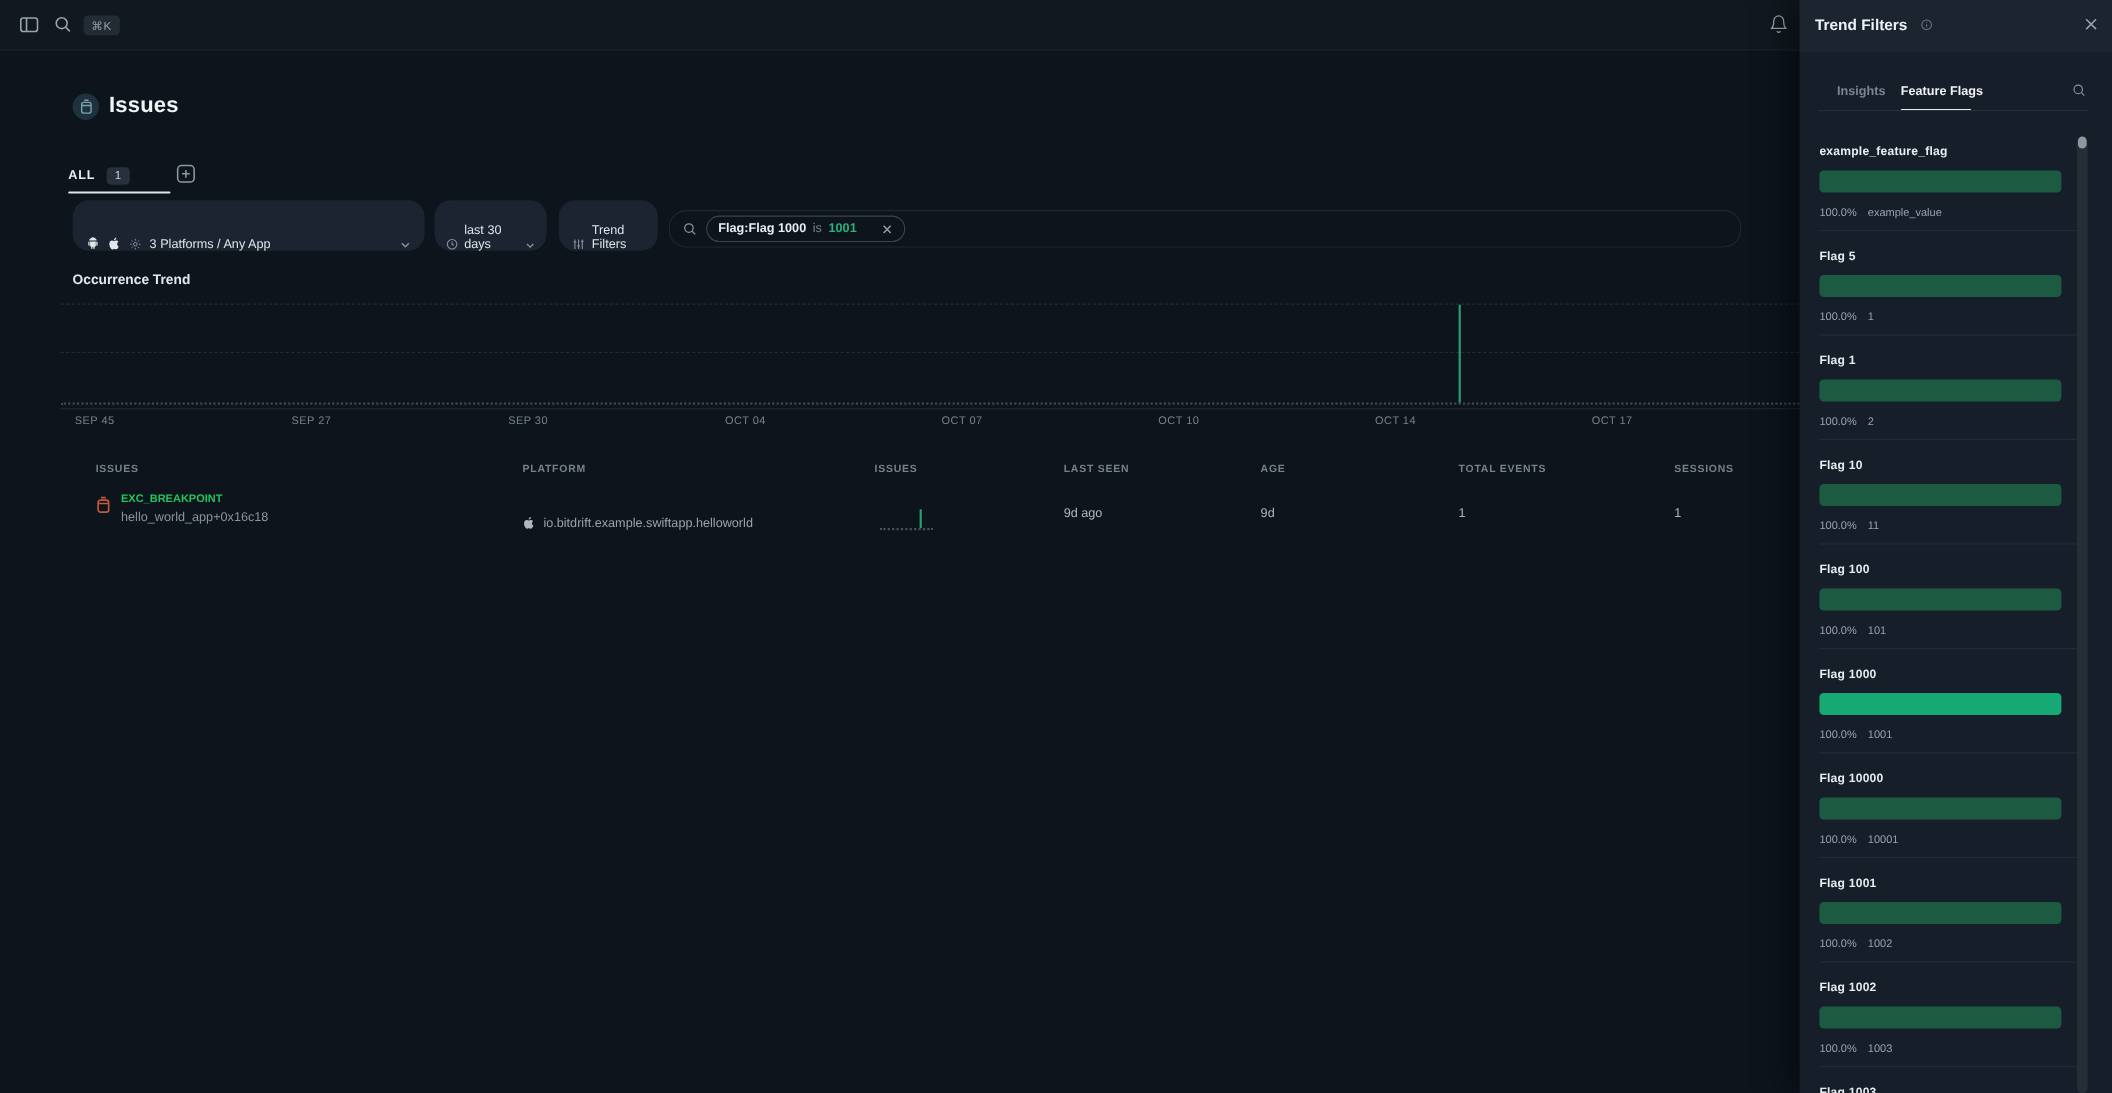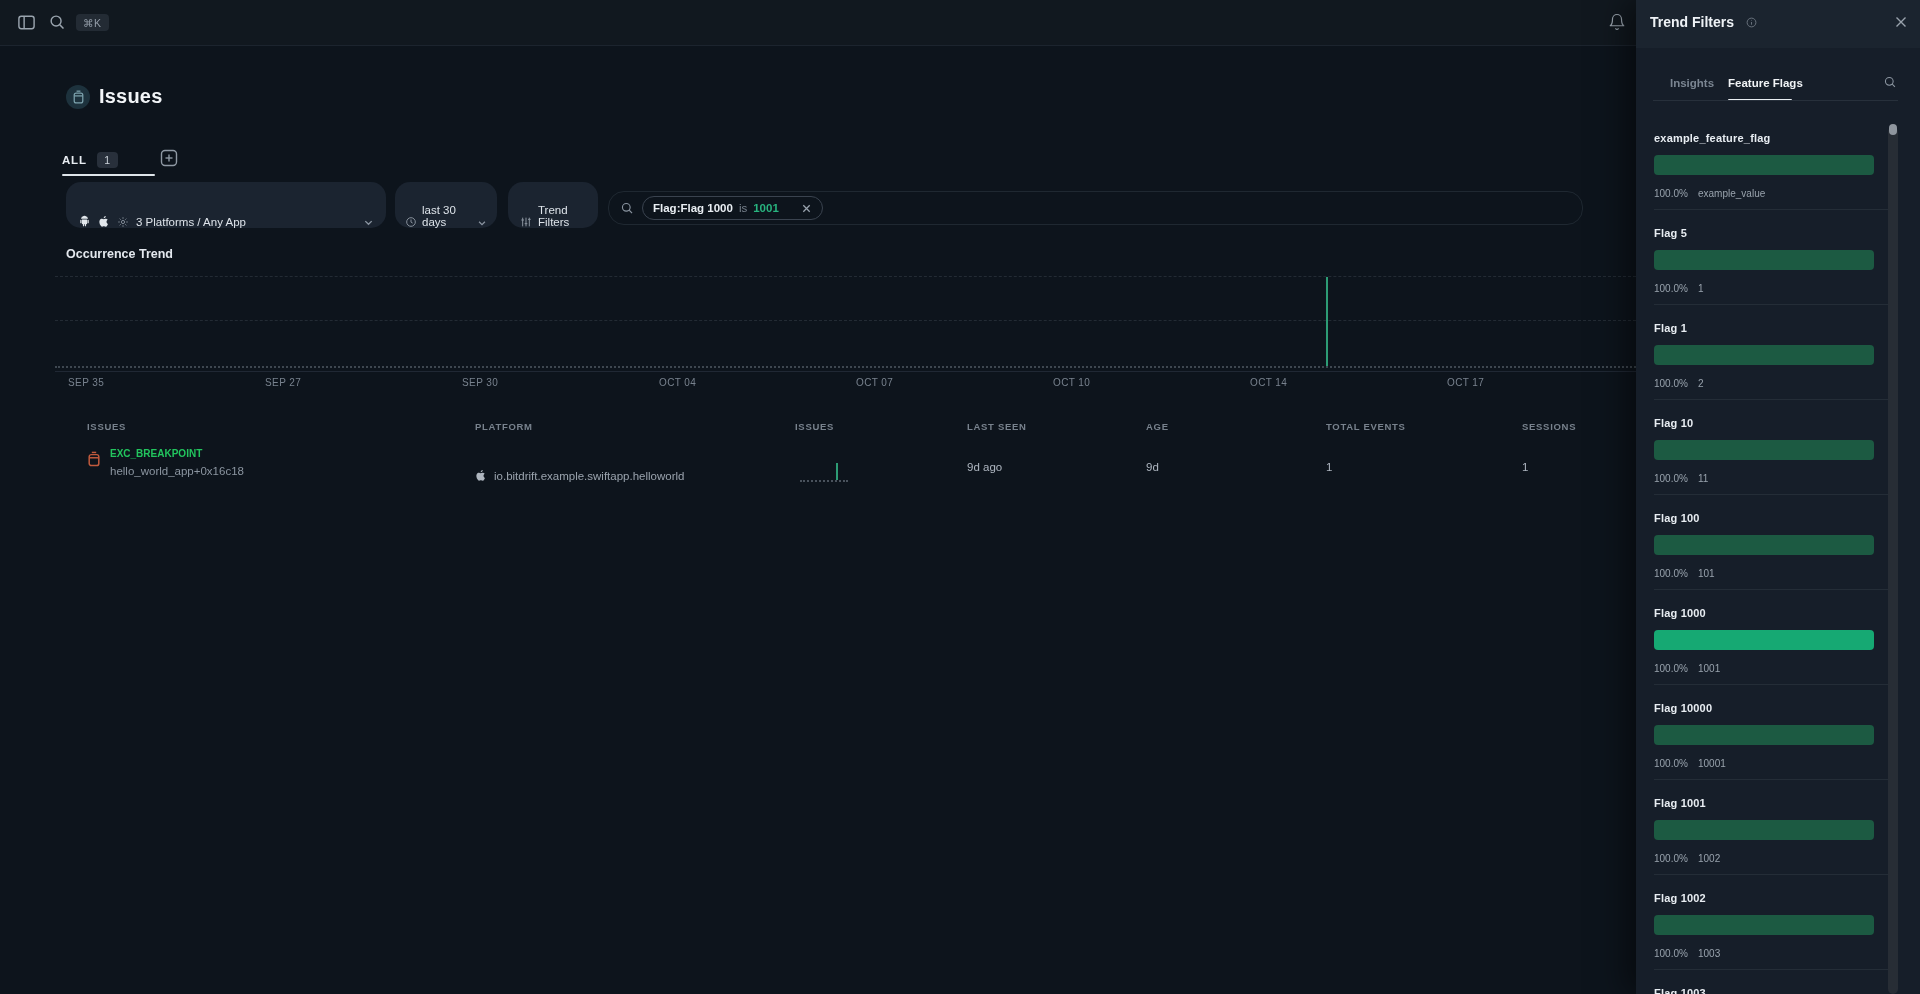--- a/index.html
+++ b/index.html
@@ -222,21 +222,21 @@
     </span>
   </div>
 
   <div class="chart-title">Occurrence Trend</div>
   <div class="gridline gl-1"></div>
   <div class="gridline gl-2"></div>
   <div class="gridline gl-3"></div>
   <div class="gridline gl-base"></div>
   <div class="spike"></div>
   <div class="x-axis">
-      <span class="x-label" style="left: 68px;">SEP 35</span>
+      <span class="x-label" style="left: 68px;">SEP 45</span>
       <span class="x-label" style="left: 265px;">SEP 27</span>
       <span class="x-label" style="left: 462px;">SEP 30</span>
       <span class="x-label" style="left: 659px;">OCT 04</span>
       <span class="x-label" style="left: 856px;">OCT 07</span>
       <span class="x-label" style="left: 1053px;">OCT 10</span>
       <span class="x-label" style="left: 1250px;">OCT 14</span>
       <span class="x-label" style="left: 1447px;">OCT 17</span>
     </div>
 
   <div class="thead">

